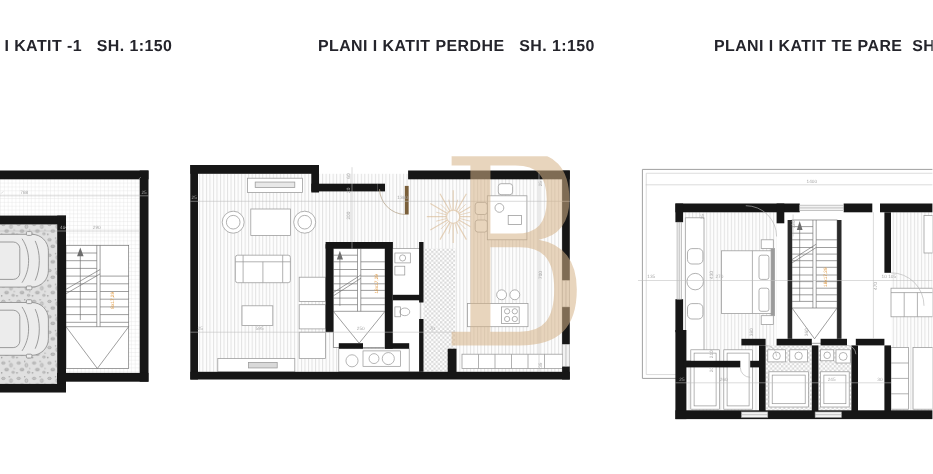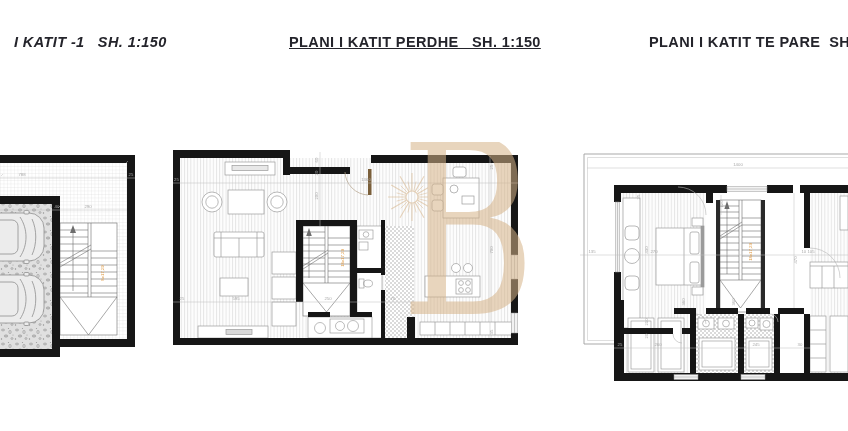--- a/index.html
+++ b/index.html
@@ -1,21 +1,21 @@
 <!DOCTYPE html>
 <html><head>
 <meta charset="utf-8">
 <style>
   html,body{margin:0;padding:0;background:#ffffff;}
   #sheet{position:relative;width:848px;height:431px;background:#ffffff;overflow:hidden;
          font-family:"Liberation Sans",sans-serif;}
   .plan-title{position:absolute;top:34px;font-size:14.5px;font-weight:600;color:#24242b;
               letter-spacing:.4px;white-space:pre;}
-  #title-basement{left:14px;font-style:italic;}
-  #title-ground{left:289px;text-decoration:underline;}
+  #title-basement{left:4px;}
+  #title-ground{left:289px;}
   #title-first{left:649px;}
   .plan-svg{position:absolute;}
   #plan-basement{left:0;top:145px;}
   #plan-ground{left:168px;top:140px;}
   #plan-first{left:578px;top:140px;}
   #watermark{position:absolute;left:348px;top:142px;width:190px;height:210px;opacity:.55;
              pointer-events:none;}
   svg text{font-family:"Liberation Sans",sans-serif;}
   .dim{fill:#a9a9a9;font-size:4.3px;}
   .stairlbl{fill:#e0983f;font-size:4.3px;}

